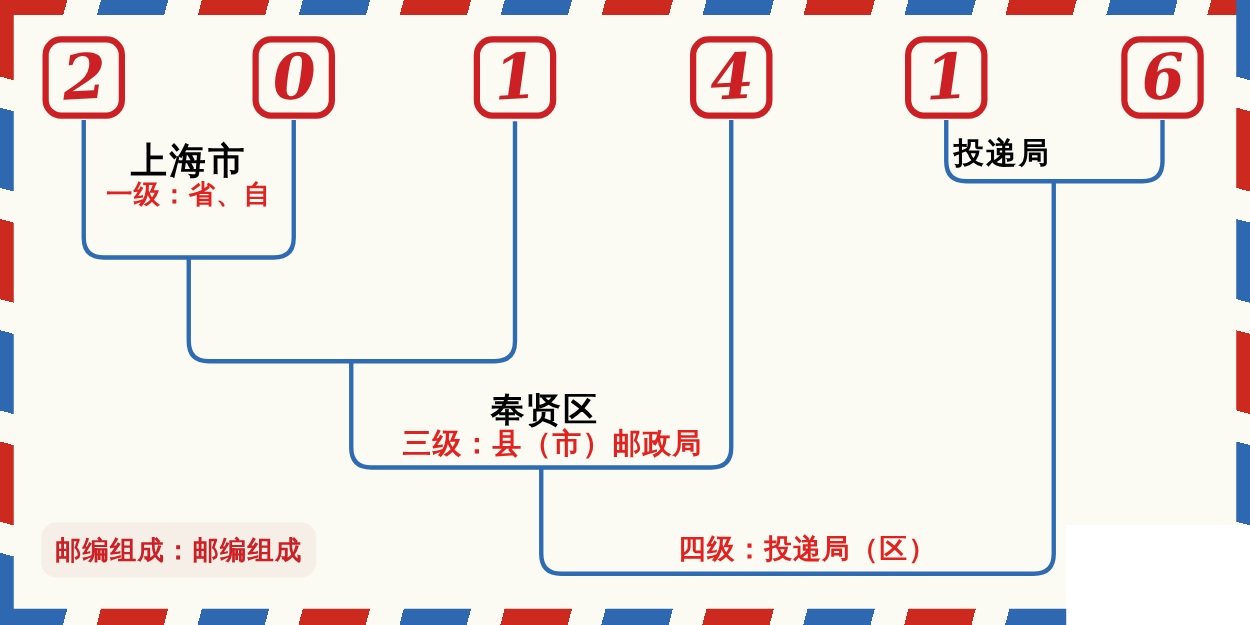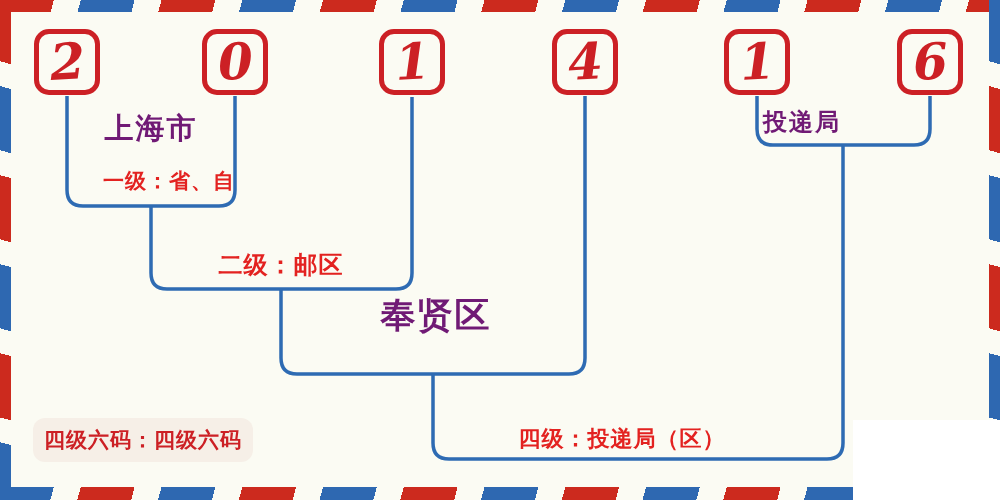--- a/index.html
+++ b/index.html
@@ -53,36 +53,36 @@
   .digit{
     font-family:"DejaVu Serif","Liberation Serif",serif;
     font-style:italic;font-weight:700;
     font-size:50px;color:#cc2025;line-height:1;
     transform:rotate(-3deg);
   }
   .d1{left:34px}.d2{left:202px}.d3{left:379px}.d4{left:552px}.d5{left:724px}.d6{left:897px}
   
   .txt{position:absolute;white-space:nowrap;transform:translateX(-50%);text-align:center;}
   .place{
-    color:#701a75;font-weight:700;
+    color:#000000;font-weight:700;
     font-family:"DejaVu Serif","Liberation Serif",serif;
     letter-spacing:2px;
   }
   .leveldesc{
     color:#e32220;font-weight:700;
     font-family:"DejaVu Sans","Liberation Sans",sans-serif;
     letter-spacing:1px;
   }
   .t-shanghai{left:151px;top:109px;font-size:29px;}
-  .t-l1{left:169px;top:145px;font-size:21px;line-height:21px;margin-top:26px;}
+  .t-l1{left:151px;top:145px;font-size:21px;line-height:21px;}
   .t-l2{left:281px;top:249px;font-size:24px;}
-  .t-fengxian{left:436px;top:292px;font-size:35px;}
+  .t-fengxian{left:436px;top:310px;font-size:27px;}
   .t-l3{left:442px;top:339px;font-size:23px;}
   .t-sub{left:635px;top:389px;font-size:22px;}
-  .t-l4{left:622px;top:424px;font-size:22px;}
+  .t-l4{left:646px;top:424px;font-size:22px;}
   .t-delivery{left:802px;top:106px;font-size:24px;}
   
   .badge{
     position:absolute;left:33px;top:418px;width:220px;height:44px;
     background:#f6efe7;border-radius:12px;
     display:flex;align-items:center;justify-content:center;
   }
   .badge-text{
     color:#cc2025;font-weight:700;font-size:21px;
     font-family:"DejaVu Serif","Liberation Serif",serif;
@@ -125,25 +125,25 @@
   </div>
   <div class="digit-box d6">
     <span class="digit">6</span>
   </div>
 
   <div class="txt place t-shanghai">上海市</div>
   <div class="txt leveldesc t-l1">
     <div>一级：省、自</div>
   </div>
 
-  <div class="txt leveldesc t-l2">二级：邮区</div>
 
   <div class="txt place t-fengxian">奉贤区</div>
+  <div class="txt leveldesc t-l3">三级：县（市）邮政局</div>
 
   <div class="txt leveldesc t-l4">四级：投递局（区）</div>
 
   <div class="txt place t-delivery">投递局</div>
 
   <div class="badge">
-    <span class="badge-text">四级六码：四级六码</span>
+    <span class="badge-text">邮编组成：邮编组成</span>
   </div>
 
 </div>
 
 </body></html>

